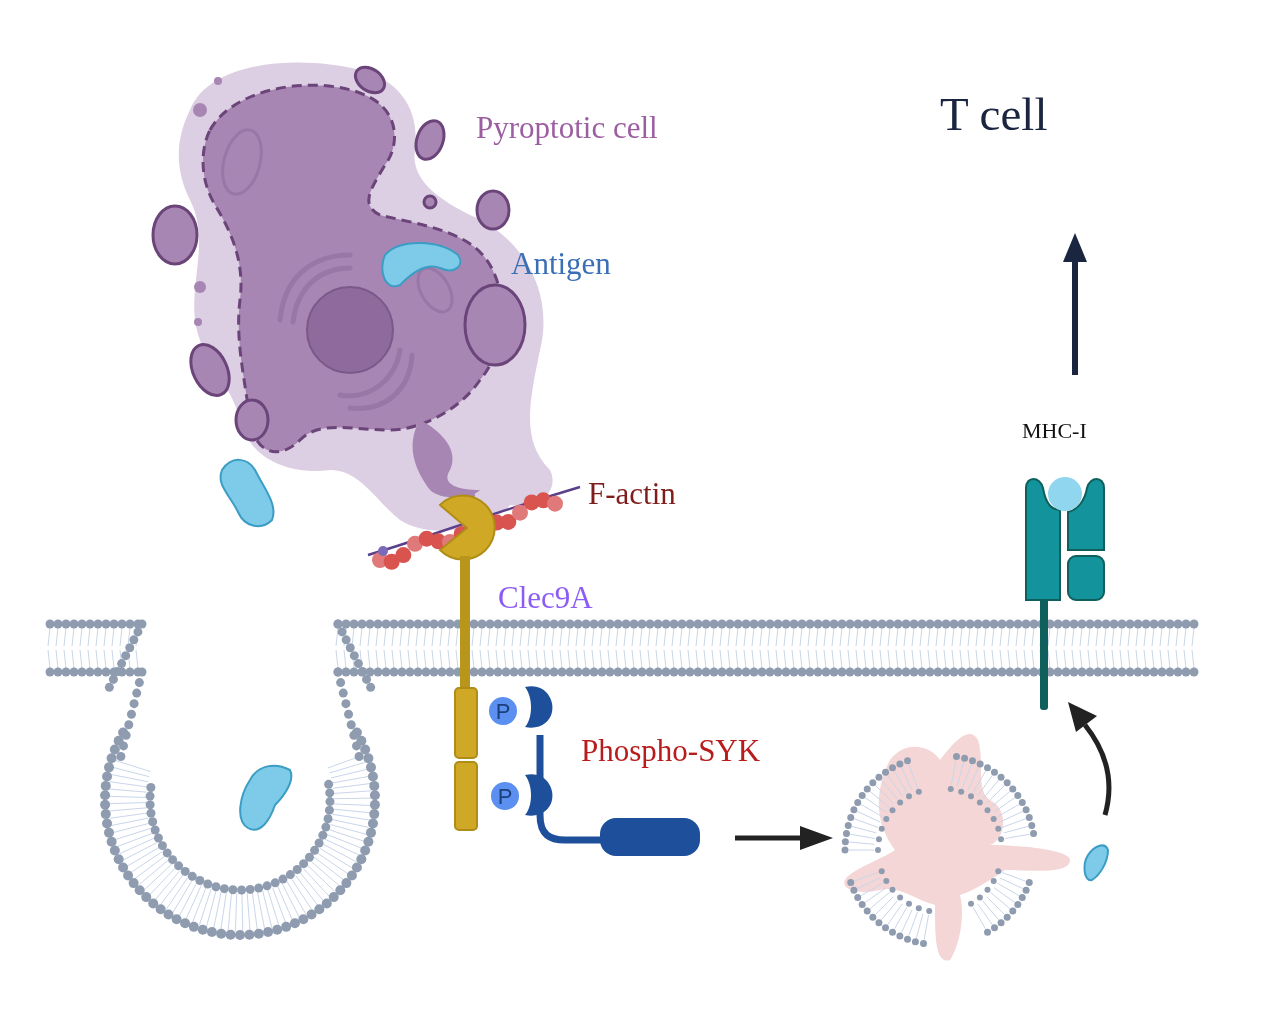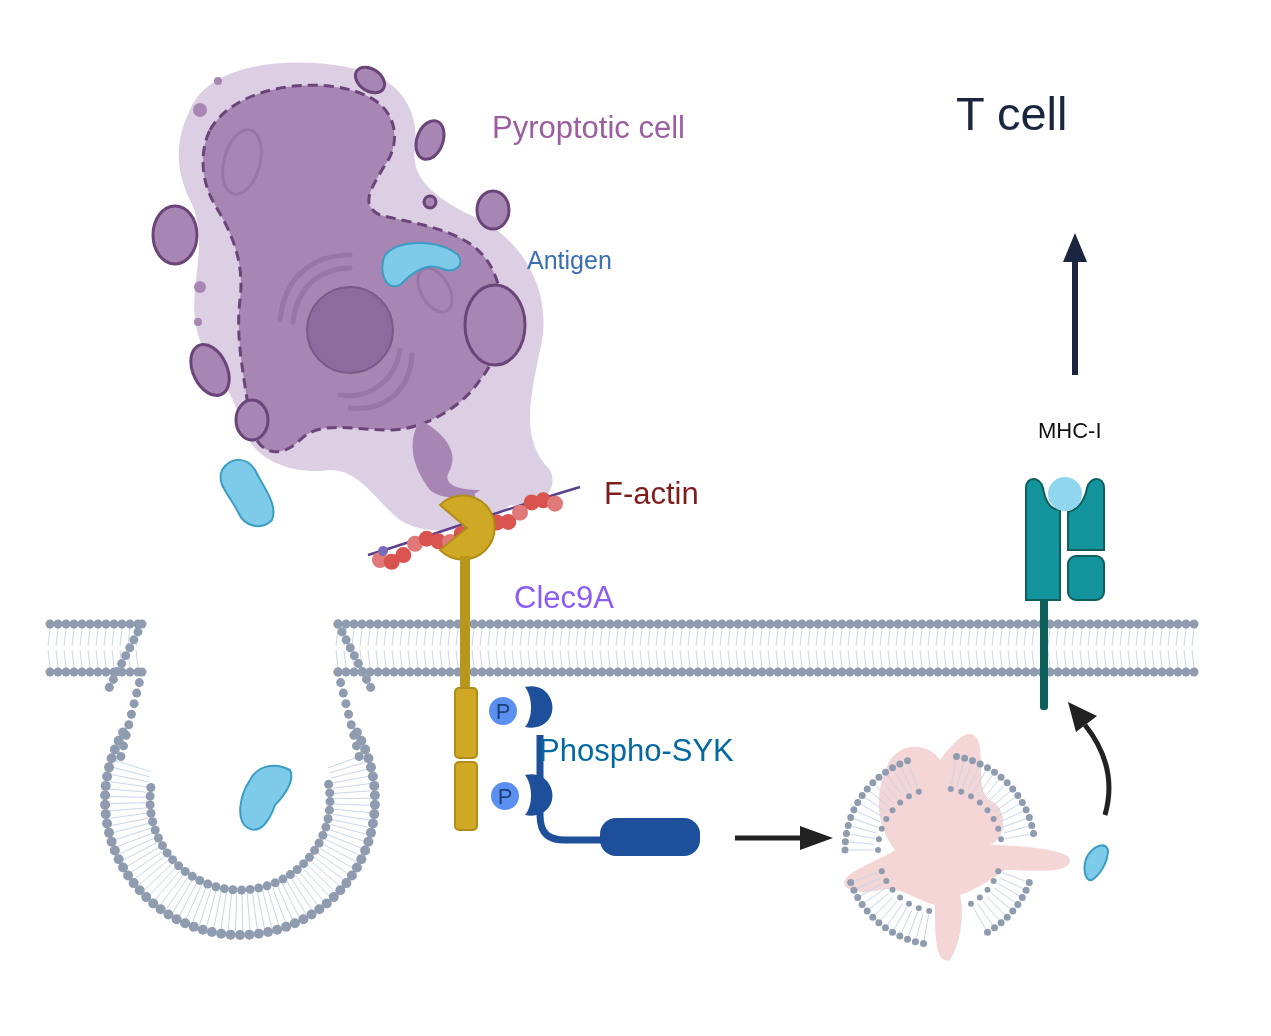--- a/index.html
+++ b/index.html
@@ -1,23 +1,23 @@
 <!DOCTYPE html>
 <html><head>
 <meta charset="utf-8">
 <style>
   html,body{margin:0;padding:0;background:#ffffff;}
   body{width:1271px;height:1036px;overflow:hidden;position:relative;font-family:"Liberation Sans",sans-serif;}
   svg{position:absolute;left:0;top:0;}
-  .lbl{position:absolute;white-space:nowrap;font-family:Liberation Sans, sans-serif;margin-left:16px;}
+  .lbl{position:absolute;white-space:nowrap;font-family:Liberation Serif, serif;}
   .lbl-pyro{left:476px;top:110px;font-size:31px;color:#9b5ea0;}
-  .lbl-antigen{left:511px;top:246px;font-size:25px;color:#3a6fb5;}
+  .lbl-antigen{left:511px;top:246px;font-size:31px;color:#3a6fb5;}
   .lbl-factin{left:588px;top:476px;font-size:31px;color:#7f1d1d;}
   .lbl-clec{left:498px;top:580px;font-size:31px;color:#8b5cf6;text-align:center;}
-  .lbl-syk{left:523px;top:733px;font-size:31px;color:#0369a1;}
+  .lbl-syk{left:581px;top:733px;font-size:31px;color:#b91c1c;}
   .lbl-mhc{left:1022px;top:418px;font-size:22px;color:#111111;}
   .lbl-tcell{left:940px;top:84px;width:250px;text-align:left;font-size:47px;line-height:60px;color:#1a2540;}
   .ptext{font-family:"Liberation Sans",sans-serif;font-size:22px;fill:#1b3f78;}
 </style>
 </head>
 <body>
 
 <svg id="scene" width="1271" height="1036" viewBox="0 0 1271 1036">
 
   <g>

